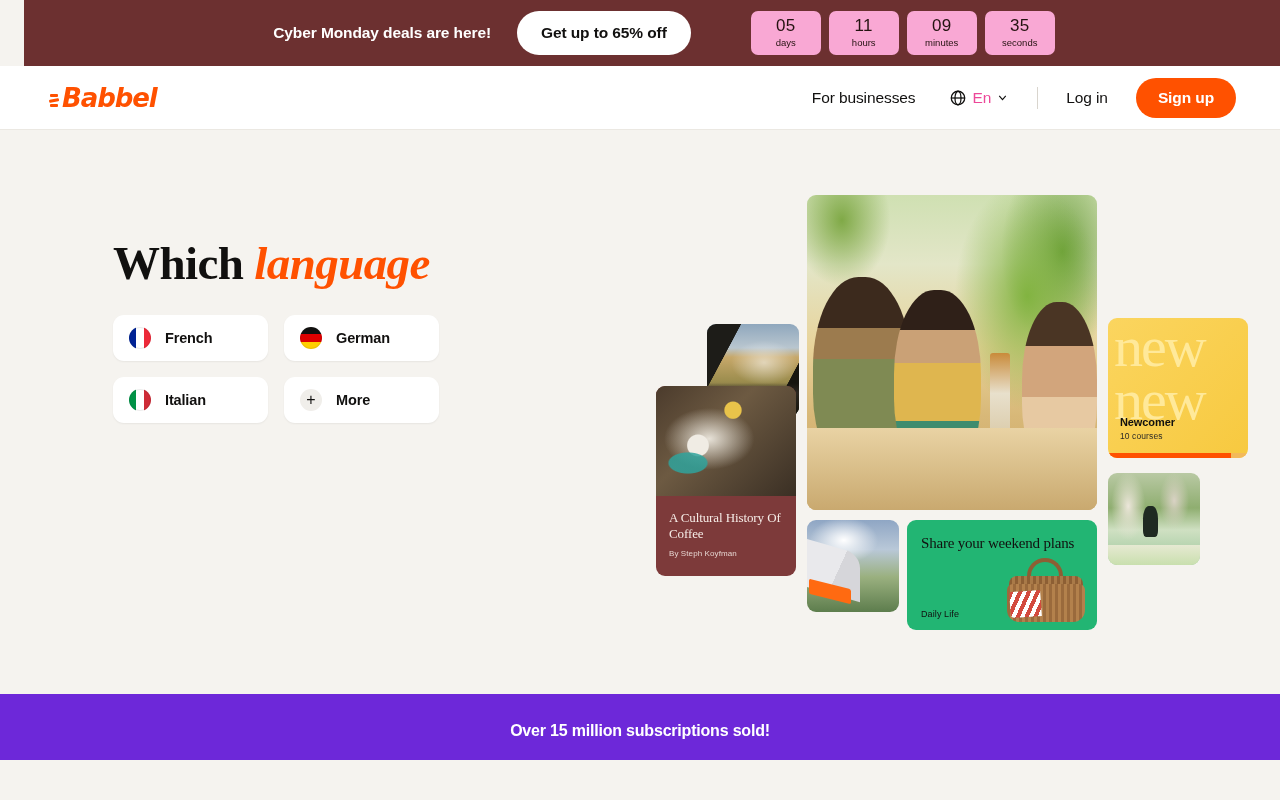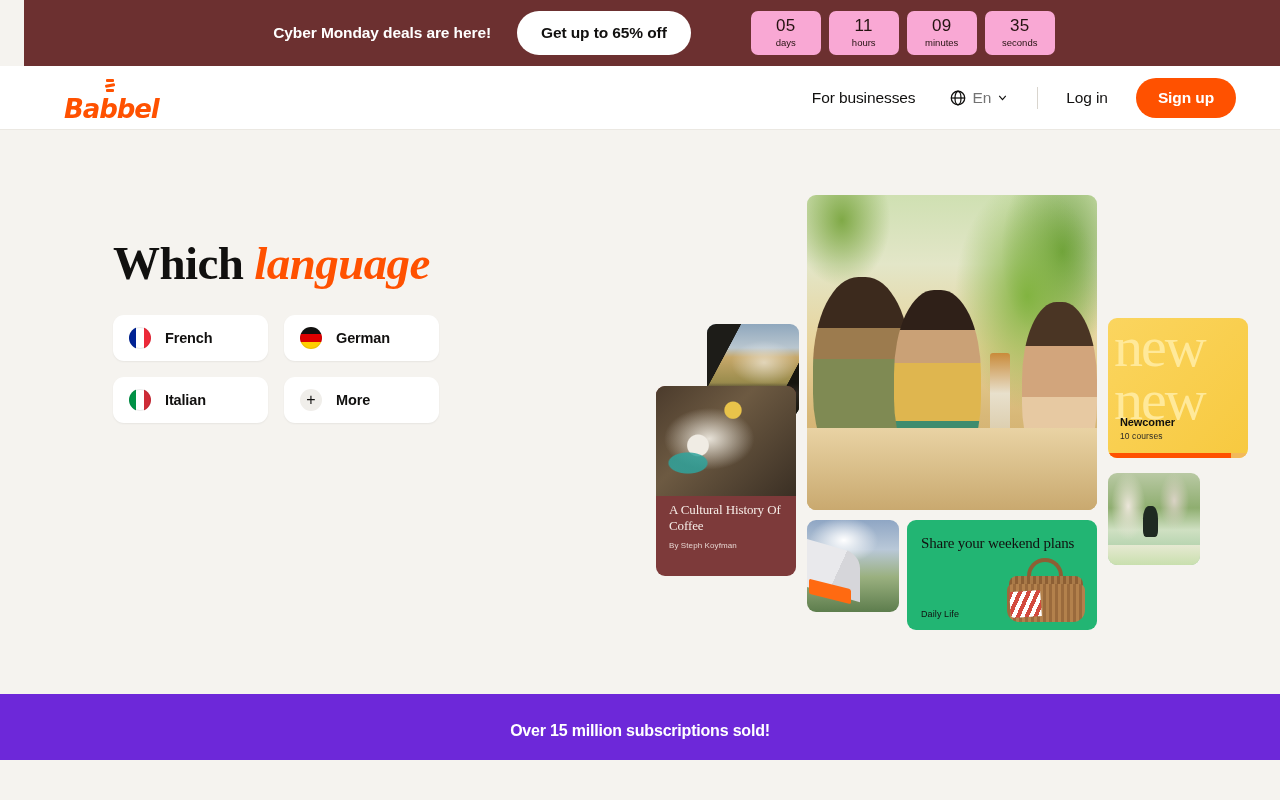--- a/index.html
+++ b/index.html
@@ -46,24 +46,23 @@
   .cd-num { font-size: 17px; font-weight: 400; line-height: 1.05; letter-spacing: 0.3px; }
   .cd-lab { font-size: 9.5px; font-weight: 400; line-height: 1.3; margin-top: 2px; }
 
   
   .header {
     position: absolute; left: 0; top: 66px; width: 1280px; height: 64px;
     background: #ffffff; border-bottom: 1px solid #ebe8e2;
     display: flex; align-items: center;
   }
   .logo {
-    position: absolute; left: 64px; top: 50%; transform: translateY(-50%);
-    display: flex; align-items: center; cursor: pointer;
+    position: absolute; left: 48px; top: 50%; transform: translateY(-50%);
+    display: flex; align-items: flex-end; cursor: pointer;
     color: #ff5100;
-    flex-direction: column;
   }
   .logo-mark { width: 13px; height: 22px; position: relative; margin-right: 1px; }
   .logo-mark i {
     position: absolute; left: 2px; width: 8px; height: 3px;
     background: #ff5100; border-radius: 1px;
   }
   .logo-mark i.t { top: 5px; }
   .logo-mark i.m { top: 10px; width: 10px; left: 1px; height: 2.6px; transform: rotate(-12deg); }
   .logo-mark i.b { top: 15px; }
   .logo-word {
@@ -74,21 +73,21 @@
   .nav-right {
     position: absolute; right: 44px; top: 50%; transform: translateY(-50%);
     display: flex; align-items: center; gap: 0;
   }
   .nav-link {
     font-size: 15.5px; color: #11100f; text-decoration: none;
     letter-spacing: -0.1px; cursor: pointer; white-space: nowrap;
   }
   .lang-select {
     display: flex; align-items: center; gap: 5px; margin-left: 34px;
-    cursor: pointer; color: #737373;
+    cursor: pointer; color: #ec4899;
   }
   .lang-label { font-size: 15.5px; letter-spacing: -0.1px; }
   .divider-v { width: 1px; height: 22px; background: #d9d5ce; margin: 0 28px; }
   .btn-signup {
     margin-left: 28px; background: #ff5100; color: #ffffff;
     border: none; border-radius: 40px; height: 40px; padding: 0 22px;
     font-family: "Liberation Sans", sans-serif;
     font-size: 15.5px; font-weight: 700; letter-spacing: -0.1px;
     cursor: pointer; display: flex; align-items: center;
   }
@@ -171,21 +170,21 @@
       radial-gradient(circle at 55% 22%, #e9c34a 0 7%, transparent 8%),
       radial-gradient(ellipse 46% 40% at 38% 48%, #e7e2d8, transparent 70%),
       linear-gradient(135deg,#4b3b2c 0%, #6d5a42 40%, #3a2f24 100%);
     position: relative;
   }
   .coffee-photo::after{
     content:""; position:absolute; left:6%; top:58%; width:34%; height:24%;
     background: radial-gradient(ellipse at 50% 50%, #2fa39c 0 55%, transparent 60%);
     opacity:.85;
   }
-  .coffee-body { padding: 6px 13px 0 13px; color: #f6ece7; }
+  .coffee-body { padding: 14px 13px 0 13px; color: #f6ece7; }
   .coffee-title {
     font-family: "Liberation Serif", serif; font-size: 13px; line-height: 1.22;
     font-weight: 400; letter-spacing: -0.1px;
   }
   .coffee-by { font-size: 8px; margin-top: 7px; opacity: .85; letter-spacing: .1px; }
 
   .t-hero-main { left: 157px; top: 5px; width: 290px; height: 315px; }
   .img-friends {
     width: 100%; height: 100%; position: relative;
     background:

